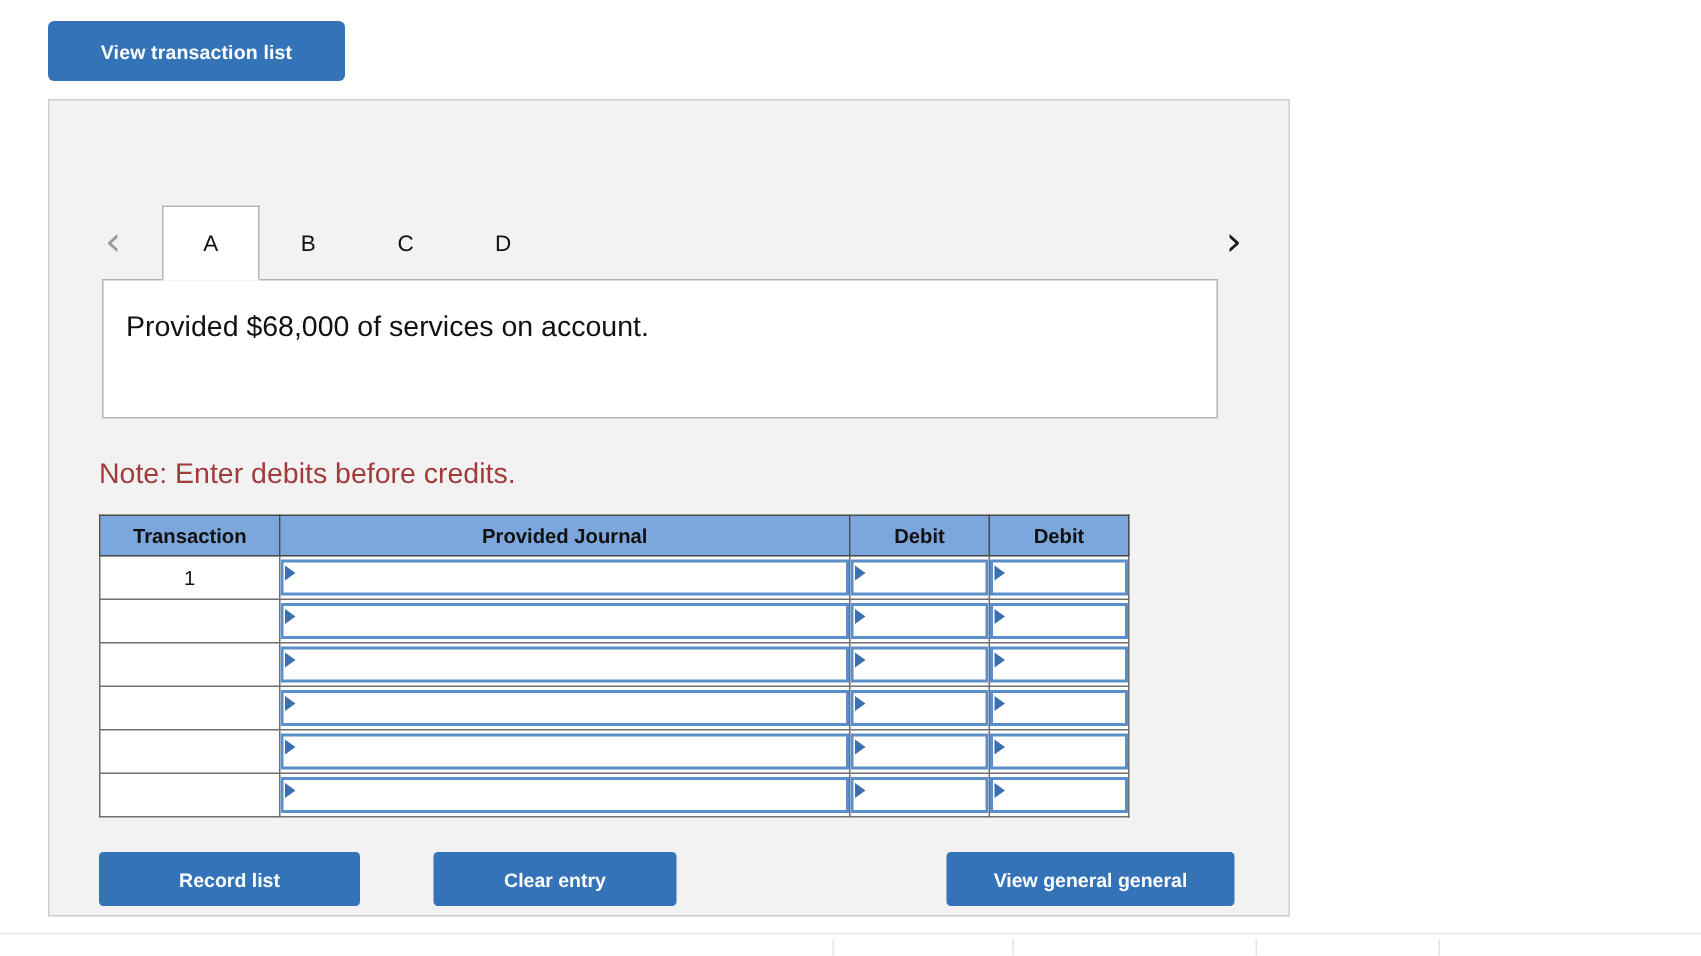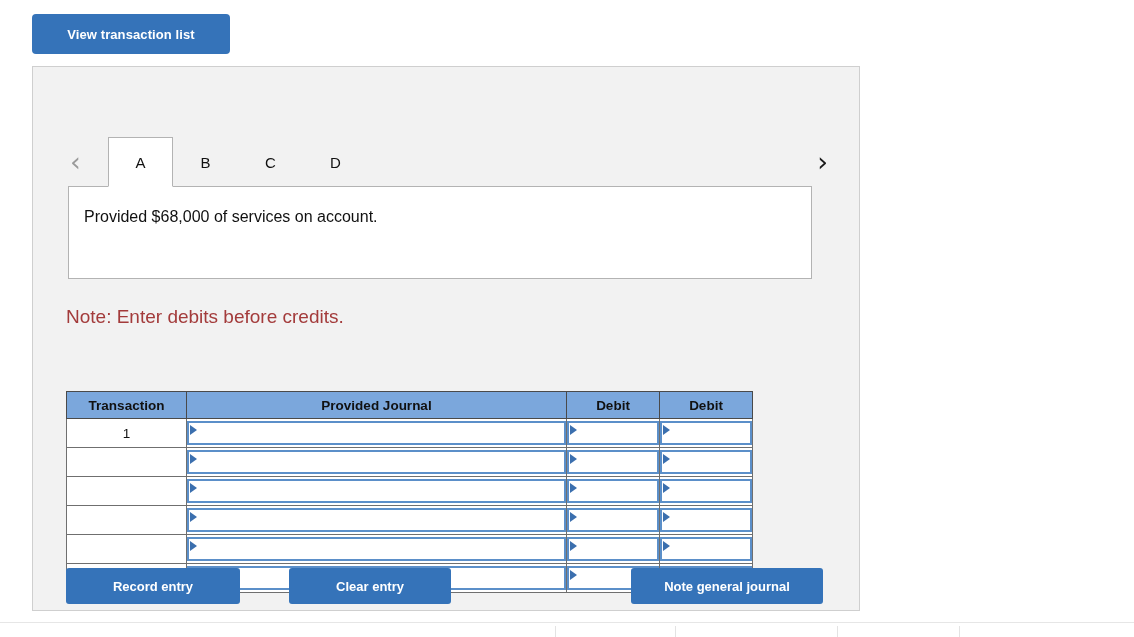--- a/index.html
+++ b/index.html
@@ -114,42 +114,41 @@
     height: 93px;
     background: #ffffff;
     border: 1px solid #b3b3b3;
     box-sizing: border-box;
     z-index: 2;
   }
   #description-text {
     position: absolute;
     left: 15px;
     top: 21px;
-    font-size: 16px;
+    font-size: 19px;
     color: #111111;
     text-align: right;
   }
 
   
   #note-text {
     position: absolute;
     left: 33px;
     top: 239px;
     font-size: 19px;
     color: #a33b3b;
   }
 
   
   #journal-table {
     position: absolute;
     left: 33px;
     top: 276px;
     border-collapse: collapse;
     table-layout: fixed;
-    margin-top: 48px;
   }
   #journal-table th {
     background: #7ba7dc;
     border: 1px solid #4a4a4a;
     height: 26px;
     font-size: 13.5px;
     font-weight: bold;
     color: #111111;
     text-align: center;
     padding: 0;
@@ -389,25 +388,25 @@
         </td>
         <td class="field-cell">
           <div class="field">
             <span class="caret"></span>
           </div>
         </td>
       </tr>
     </tbody>
   </table>
 
-  <button class="btn" id="record-entry-button">Record entry</button>
+  <button class="btn" id="record-entry-button">Record list</button>
 
   <button class="btn" id="clear-entry-button">Clear entry</button>
 
-  <button class="btn" id="view-general-journal-btn">Note general journal</button>
+  <button class="btn" id="view-general-journal-btn">View general general</button>
 
 </div>
 
 <div id="bottom-partial">
   <span class="divider" style="left:555px;"></span>
   <span class="divider" style="left:675px;"></span>
   <span class="divider" style="left:837px;"></span>
   <span class="divider" style="left:959px;"></span>
 </div>
 

